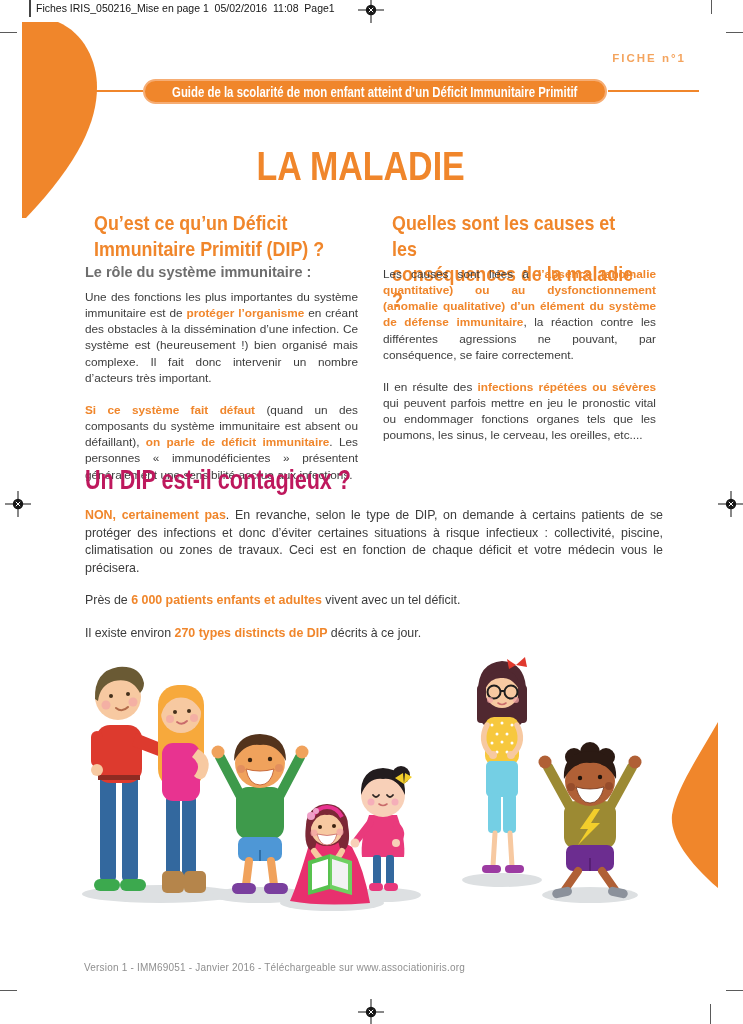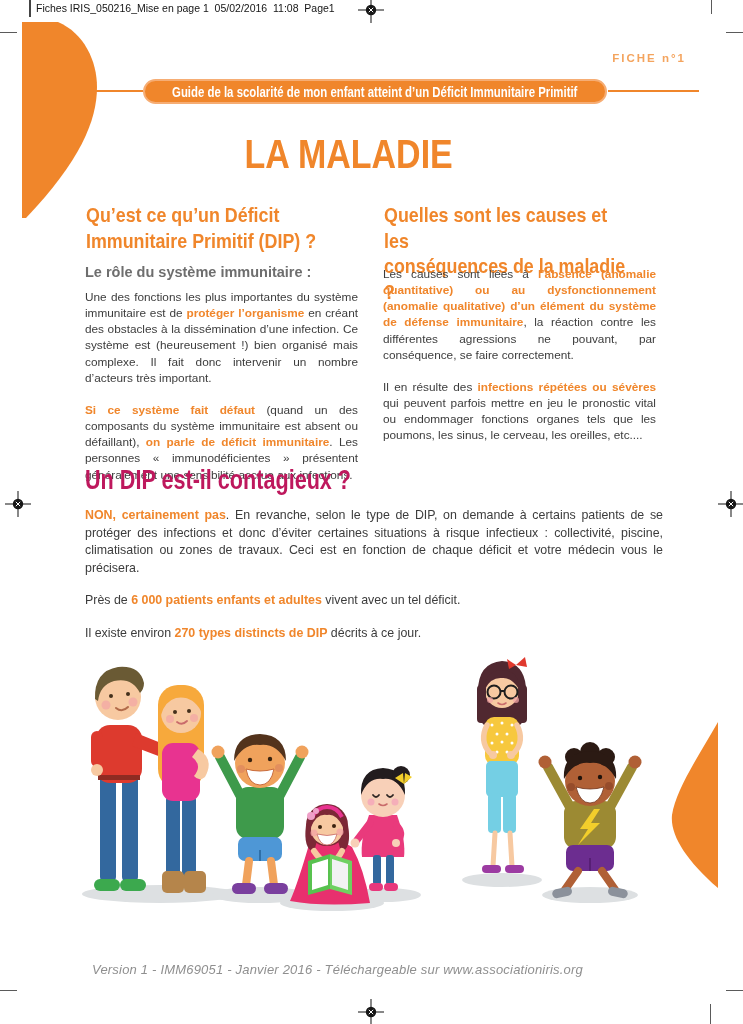--- a/index.html
+++ b/index.html
@@ -24,43 +24,42 @@
   }
   .banner span{
     color:#fff;font-size:15px;font-weight:bold;white-space:nowrap;
     display:inline-block;transform:scaleX(.76);transform-origin:center;
   }
   .fiche{
     left:566px;top:52px;width:120px;text-align:right;
     color:#F4A45E;font-size:11.5px;font-weight:bold;letter-spacing:2px;
   }
   .title{
-    left:85px;top:130px;width:520px;text-align:center;margin:4px;
+    left:85px;top:130px;width:520px;text-align:center;margin:16px;
     color:#F0862B;font-size:40px;font-weight:bold;line-height:1;
   }
   .title span{display:inline-block;transform:scaleX(.85);transform-origin:center}
   .col-head{
-    color:#F0862B;font-size:21px;font-weight:bold;line-height:1.22;margin:1px;
+    color:#F0862B;font-size:21px;font-weight:bold;line-height:1.22;margin:9px;
   }
   .col-head span{display:inline-block;transform:scaleX(.85);transform-origin:0 50%;white-space:pre-line}
   .col{width:273px;color:#3C3C3C}
   .col p{font-size:11.8px;line-height:1.37;text-align:justify;margin:0 0 16px}
   .subhead{color:#6E6E6E;font-size:14.5px;font-weight:bold;margin:0 0 9px}
   .hl{color:#F0862B;font-weight:bold}
   .contagious{left:85px;top:467px;width:578px;color:#3C3C3C}
   .contagious h2{
     color:#be185d;font-size:27px;font-weight:bold;margin:0 0 13px;line-height:1;
   }
   .contagious h2 span{display:inline-block;transform:scaleX(.8);transform-origin:0 50%}
   .contagious p{font-size:12.4px;line-height:1.42;margin:8px 0 15px}
   .contagious p.just{text-align:justify}
   .footer{
-    left:84px;top:962px;font-size:13px;font-style:italic;color:#8f8f8f;
+    left:84px;top:962px;font-size:10px;color:#8f8f8f;
     letter-spacing:.2px;
-    margin-left:8px;
   }
 </style>
 </head>
 <body>
 
 <svg width="0" height="0" style="position:absolute" aria-hidden="true">
   <defs>
     <g id="regmark">
       <line x1="13" y1="0" x2="13" y2="26" stroke="#3a3a3a" stroke-width="1.2"></line>
       <line x1="0" y1="13" x2="26" y2="13" stroke="#3a3a3a" stroke-width="1.2"></line>

